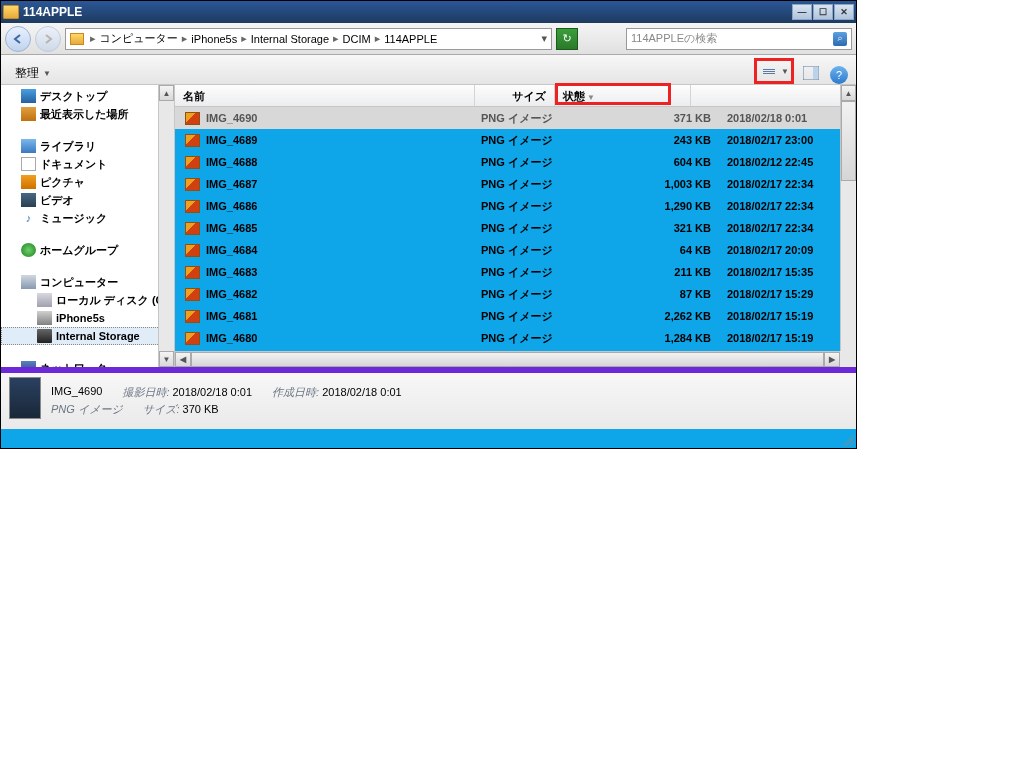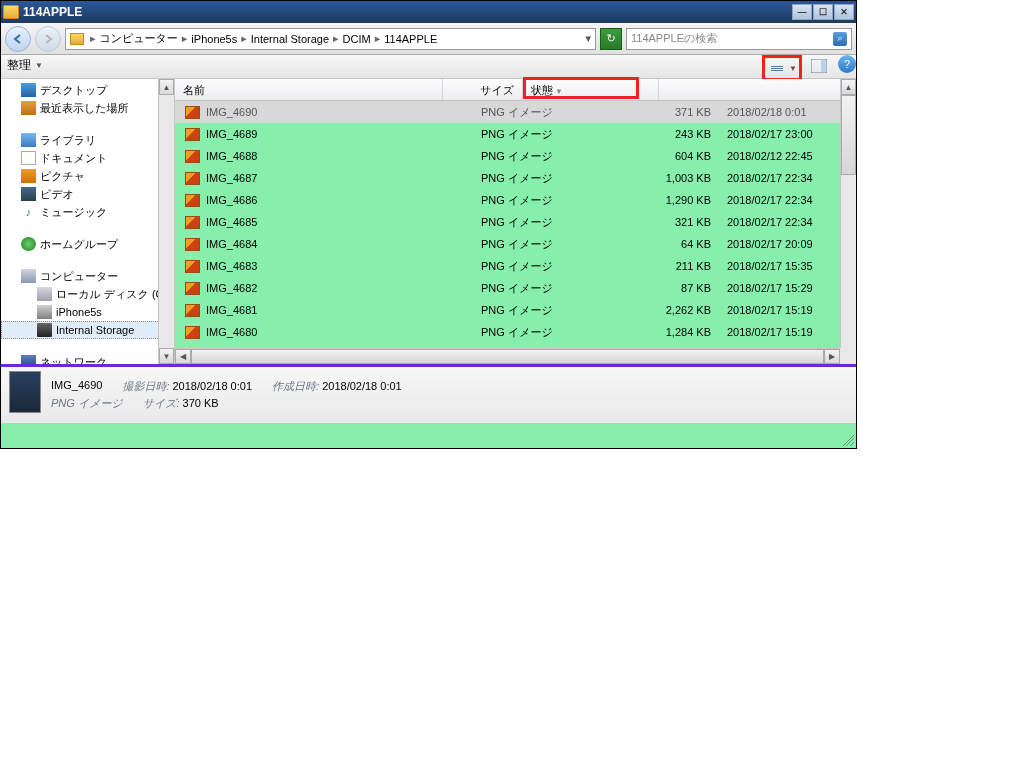--- a/index.html
+++ b/index.html
@@ -1,44 +1,44 @@
 <!DOCTYPE html>
 <html><head>
 <meta charset="utf-8">
 <style>
 * { box-sizing: border-box; margin: 0; padding: 0; }
 body { font-family: "MS UI Gothic", "Meiryo", sans-serif; font-size: 12px; background: #fff; }
-.window { width: 857px; height: 449px; border: 1px solid #000; background: #86efac; position: relative; }
+.window { width: 857px; height: 449px; border: 1px solid #000; background: #0ea5e9; position: relative; }
 
 .titlebar { height: 22px; background: linear-gradient(to bottom, #2b5797 0%, #1e3a5f 100%); display: flex; align-items: center; padding: 0 2px; color: #fff; font-weight: bold; }
 .titlebar-icon { width: 16px; height: 14px; margin-right: 4px; background: linear-gradient(to bottom, #ffd766 0%, #e8a93c 100%); border: 1px solid #c88a1e; border-radius: 1px; }
 .titlebar-text { flex: 1; font-size: 12px; }
 .titlebar-btns { display: flex; gap: 1px; }
 .titlebar-btn { width: 20px; height: 16px; background: linear-gradient(to bottom, #d8e4f0, #b0c4de); border: 1px solid #8ca5c0; display: flex; align-items: center; justify-content: center; font-size: 9px; cursor: pointer; color: #333; }
 
 .navbar { height: 32px; background: linear-gradient(to bottom, #f5f5f5, #e0e0e0); border-bottom: 1px solid #aaa; display: flex; align-items: center; padding: 0 4px; gap: 4px; }
 .nav-btn { width: 26px; height: 26px; border-radius: 50%; background: linear-gradient(to bottom, #e8f0ff, #c0d4ee); border: 1px solid #9bb3d0; display: flex; align-items: center; justify-content: center; cursor: pointer; }
 .nav-btn.disabled { opacity:.55; }
 .addr { flex: 1; height: 22px; background: #fff; border: 1px solid #999; display: flex; align-items: center; padding: 0 4px; font-size: 11px; gap: 2px; }
 .addr-folder-icon { width: 14px; height: 12px; background: linear-gradient(to bottom, #ffd766, #e8a93c); border: 1px solid #c88a1e; margin-right: 2px; }
 .addr-sep { color: #666; padding: 0 2px; }
 .refresh-btn { width: 22px; height: 22px; background: linear-gradient(to bottom,#3b9e3b,#2a7a2a); border: 1px solid #1a5a1a; display:flex; align-items:center; justify-content:center; color:#fff; font-size:11px; cursor:pointer; }
-.searchbox { width: 226px; height: 22px; background: #fff; border: 1px solid #999; display: flex; align-items: center; padding: 0 4px; font-size: 11px; color:#888; }
+.searchbox { width: 226px; height: 22px; background: #fff; border: 1px solid #999; display: flex; align-items: center; padding: 0 4px; font-size: 11px; color:#888;margin-left:44px; }
 .search-mag { width:14px;height:14px; margin-left:auto; background: linear-gradient(to bottom,#5aa0e0,#2e6bb0); border-radius:2px; display:flex;align-items:center;justify-content:center;color:#fff;font-size:9px; }
 
-.toolbar { height: 24px; background: linear-gradient(to bottom, #f7f7f7, #e5e5e5); border-bottom: 1px solid #c6c6c6; display: flex; align-items: flex-start; padding: 0 0; }
+.toolbar { height: 30px; background: linear-gradient(to bottom, #f7f7f7, #e5e5e5); border-bottom: 1px solid #c6c6c6; display: flex; align-items: flex-end; padding: 0 8px; }
 .org-btn { font-size: 12px; cursor: pointer; padding: 2px 6px; display:flex; align-items:center; gap:4px; }
 .toolbar-spacer { flex:1; }
 .view-btn-area { border: 3px solid #e22; padding: 1px 2px; display:flex; align-items:center; gap:2px; }
 .view-btn { width: 20px; height: 18px; display:flex; align-items:center; justify-content:center; cursor:pointer; }
 .lines { display:flex; flex-direction:column; gap:1px; } .lines span{ width:12px; height:1px; background:#5a7aa5; }
 .pp-btn { width:22px; height:22px; border:1px solid transparent; display:flex; align-items:center; justify-content:center; margin-left:6px; cursor:pointer; }
 .help-btn { width:18px; height:18px; border-radius:50%; background: linear-gradient(to bottom,#6cb3f0,#2d7acc); color:#fff; display:flex;align-items:center;justify-content:center;font-size:11px;margin-left:8px; cursor:pointer; }
 
-.body-area { display:flex; height: 288px; border-bottom: 3px solid #6d28d9; }
+.body-area { display:flex; height: 288px; border-bottom: 6px solid #6d28d9; font-weight: bold; }
 
 .nav-tree { width: 174px; background:#fff; border-right: 1px solid #c6c6c6; overflow:hidden; padding: 2px 0; position:relative; }
 .tree-scroll { position:absolute; right:0; top:0; bottom:0; width:16px; background:#e8e8e8; border-left:1px solid #c6c6c6; }
 .tree-scroll-btn { height:16px; background:linear-gradient(to bottom,#f4f4f4,#d8d8d8); border:1px solid #aaa; display:flex;align-items:center;justify-content:center;font-size:8px;color:#555; }
 .tree-scroll-bottom{position:absolute;bottom:0;left:0;right:0;}
 .tree-item { display:flex; align-items:center; height:18px; padding-left:20px; font-size:11px; gap:4px; cursor:pointer; white-space:nowrap; }
 .tree-item.indent1 { padding-left:36px; }
 .tree-item.sel { background:#e0ecf8; border:1px dotted #888; padding-left:35px; }
 .tree-spacer { height:14px; }
 .ico { width:15px; height:14px; display:flex; align-items:center; justify-content:center; font-size:11px; flex-shrink:0; }
@@ -53,21 +53,21 @@
 .ico-comp{background:linear-gradient(to bottom,#d0d8e0,#8898b0);}
 .ico-disk{background:linear-gradient(to bottom,#d8d8e0,#a0a0b0);}
 .ico-phone{background:linear-gradient(to bottom,#d0d0d0,#808080);}
 .ico-net{background:linear-gradient(to bottom,#5a80c0,#2a4080);}
 .ico-storage{background:linear-gradient(to bottom,#666,#222);border-radius:1px;}
 .star{color:#f0b020;font-size:13px;position:absolute;margin-left:-16px;}
 
 .file-area { flex:1; position:relative; display:flex; flex-direction:column; }
 .columns { height:22px; background:linear-gradient(to bottom,#fdfdfd,#ecedef); border-bottom:1px solid #c6c6c6; display:flex; font-size:11px; position:relative; }
 .col { border-right:1px solid #d4d4d4; padding: 4px 8px; }
-.col-name{width:268px;} .col-type{width:156px;} .col-size{width:80px; text-align:right;} .col-date{width:136px; position:relative;}
+.col-name{width:300px;} .col-type{width:156px;} .col-size{width:80px; text-align:right;} .col-date{width:136px; position:relative;}
 .date-hilite { position:absolute; border:3px solid #e22; top:-2px; left:0; width:116px; height:22px; pointer-events:none; }
 .sort-ind { color:#888; font-size:8px; margin-left:2px; }
 
 .file-list { flex:1; overflow:hidden; position:relative; }
 .file-scrollbar-v { position:absolute; right:0; top:0; bottom:16px; width:16px; background:#e8e8e8; border-left:1px solid #c6c6c6; }
 .file-scrollbar-h { position:absolute; left:0; right:16px; bottom:0; height:16px; background:#e8e8e8; border-top:1px solid #c6c6c6; display:flex; }
 .file-scrollbar-h .tree-scroll-btn{width:16px;height:100%;}
 .file-scrollbar-corner{position:absolute;right:0;bottom:0;width:16px;height:16px;background:#e8e8e8;}
 .fs-thumb{flex:1; margin:0 0; background:linear-gradient(to bottom,#f2f2f2,#d6d6d6); border:1px solid #aaa;}
 .fs-thumb-v{height:80px;margin-top:0;}

